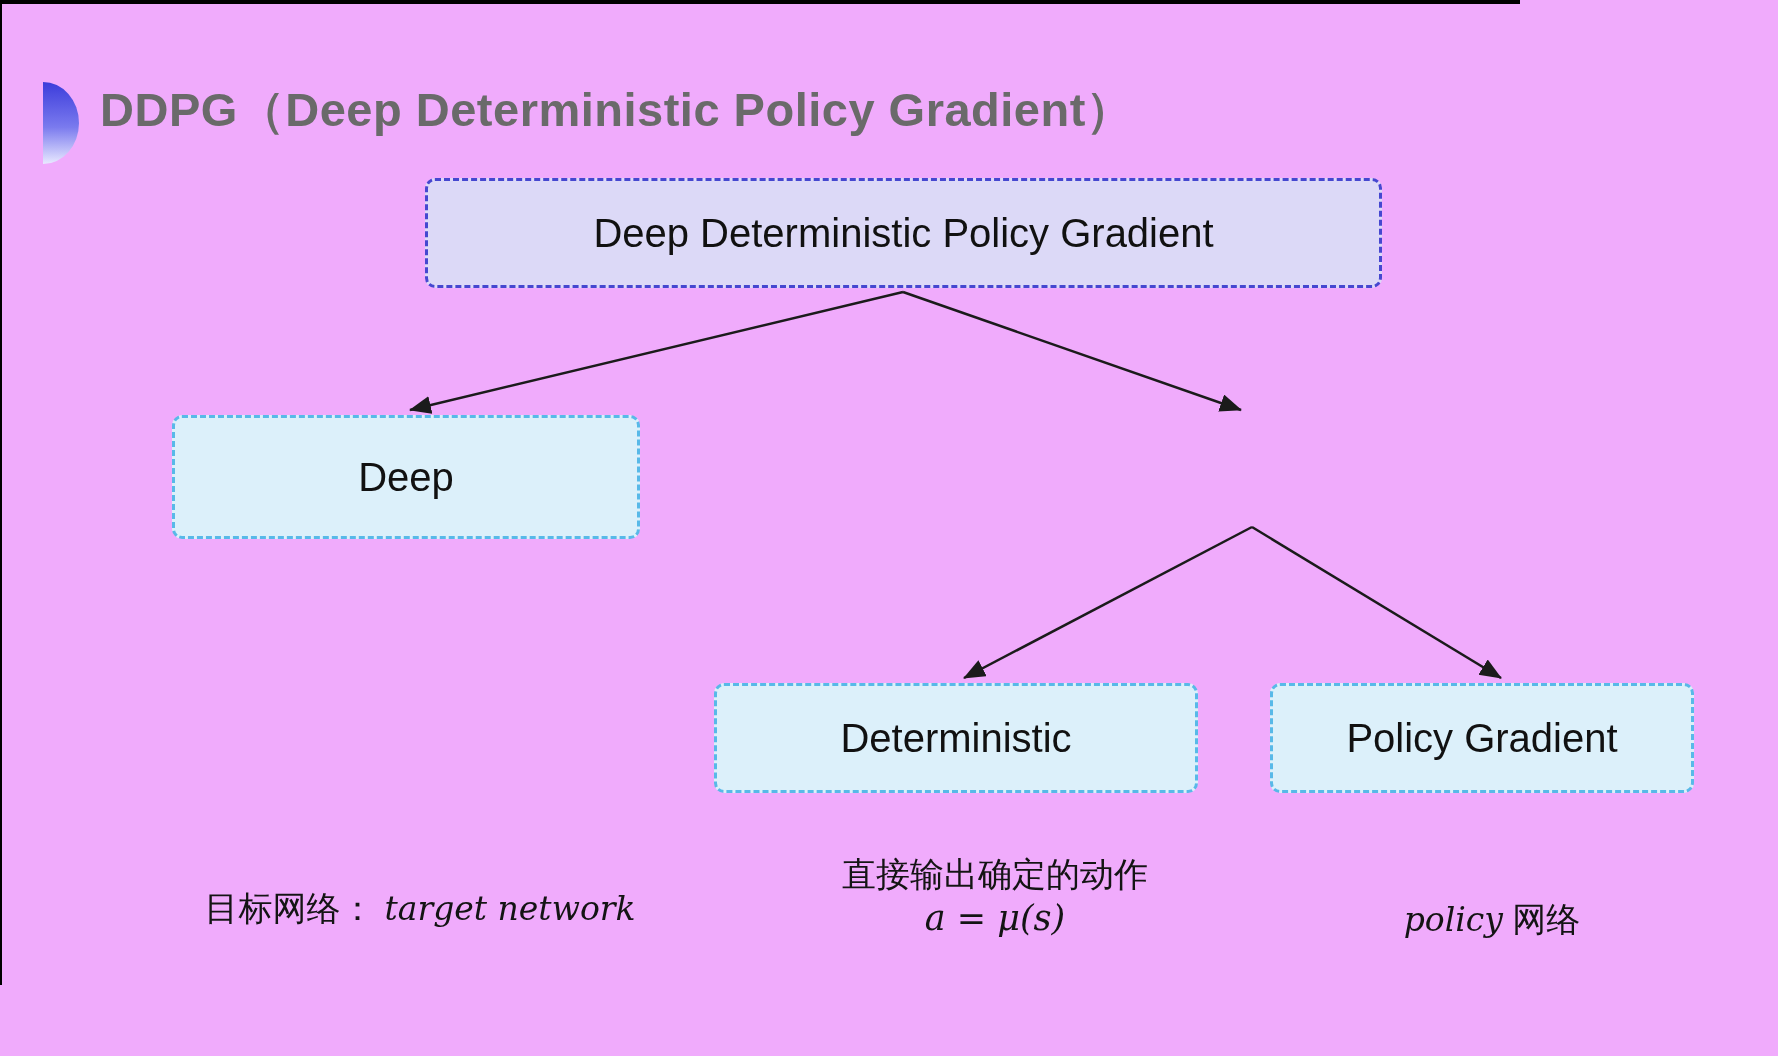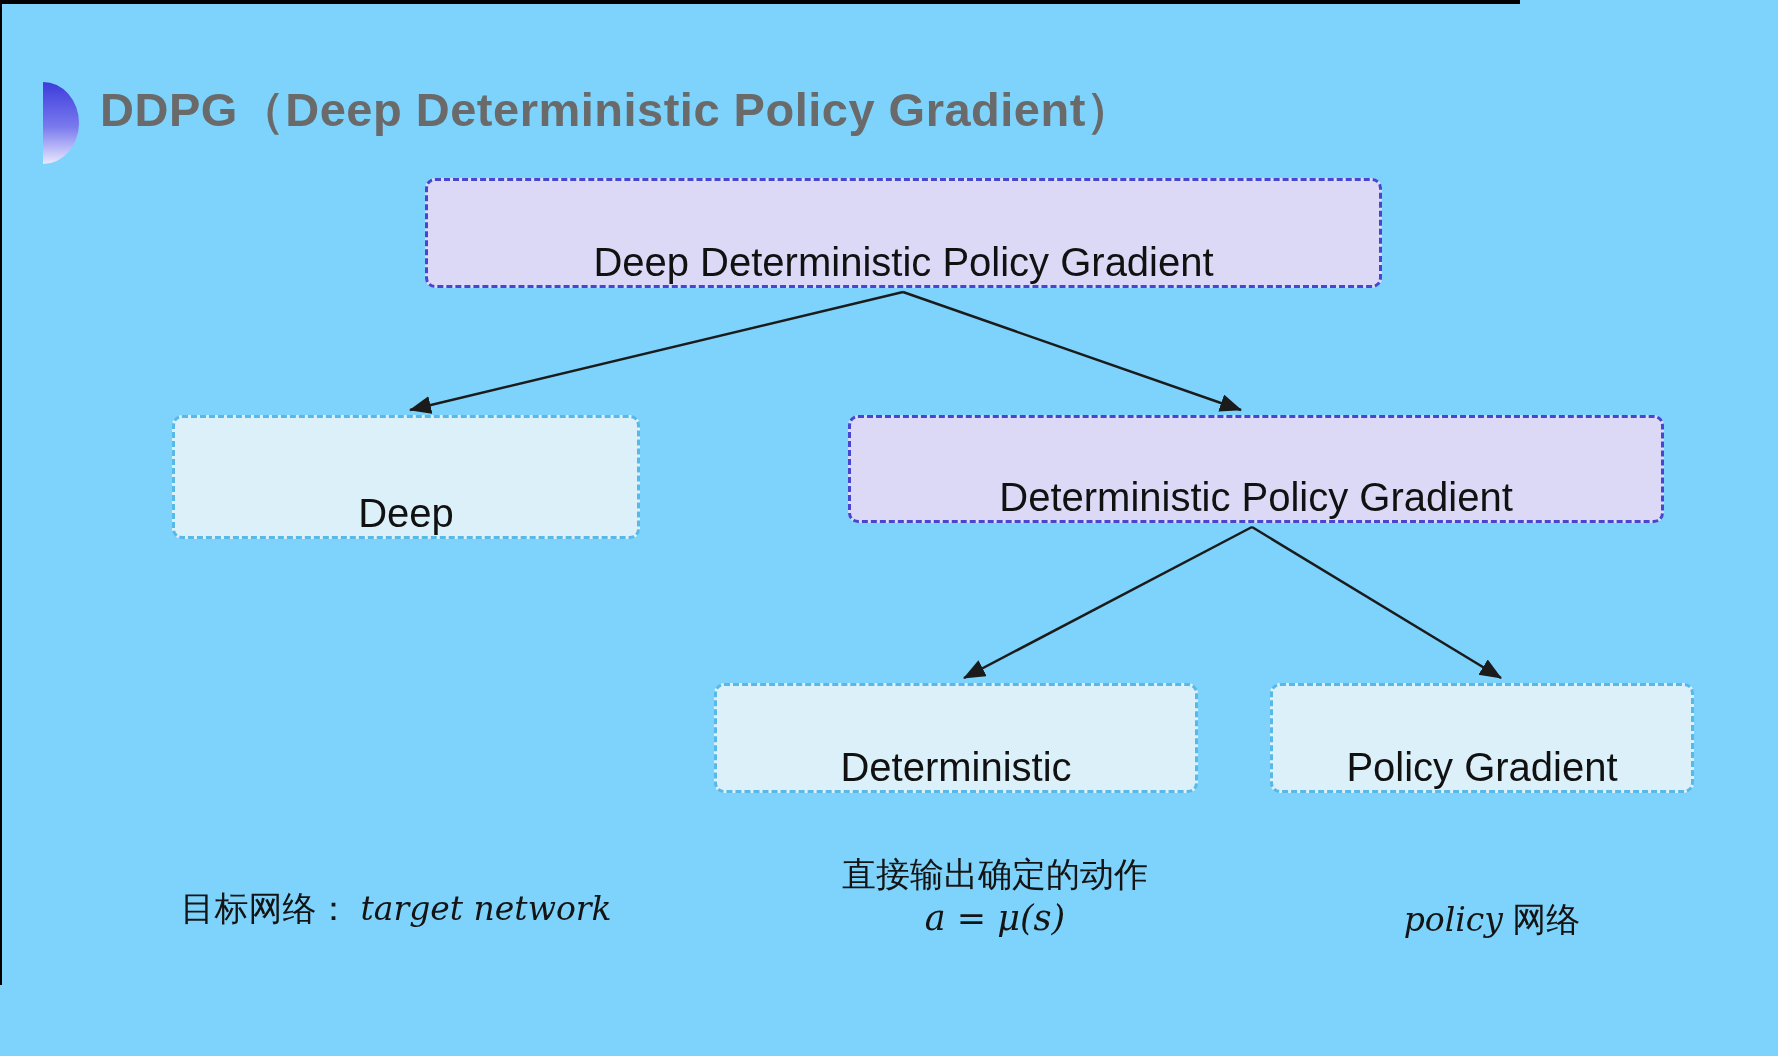--- a/index.html
+++ b/index.html
@@ -1,20 +1,20 @@
 <!DOCTYPE html>
 <html><head>
 <meta charset="utf-8">
 <style>
   html, body { margin: 0; padding: 0; background: #ffffff; }
   #canvas {
     position: relative;
     width: 1778px;
     height: 1056px;
-    background: #7dd3fc;
+    background: #f0abfc;
     overflow: hidden;
     font-family: "Liberation Sans", sans-serif;
     color: #111111;
     text-decoration: underline;
   }
 
   
   .edge-top {
     position: absolute; left: 0; top: 0;
     width: 1520px; height: 4px; background: #000000;
@@ -35,21 +35,21 @@
     position: absolute; left: 100px; top: 80px;
     font-size: 47px; line-height: 60px;
     font-weight: 600; color: #6a6a6a;
     letter-spacing: 0.5px;
     white-space: nowrap;
   }
 
   
   .node {
     position: absolute;
-    display: flex; align-items: flex-end; justify-content: center;
+    display: flex; align-items: center; justify-content: center;
     border-radius: 10px;
     font-size: 40px; font-weight: 500; color: #111111;
     text-align: center;
     box-sizing: border-box;
     white-space: nowrap;
   }
   .node.purple { background: #dcd9f7; border: 3px dashed #4547d0; }
   .node.cyan   { background: #dcf0fa; border: 3px dashed #58b9e8; }
 
   .node-root { left: 425px; top: 178px; width: 957px; height: 110px; }
@@ -81,21 +81,21 @@
     font-size: 33px;
     margin-left: 10px;
   }
   .formula {
     font-family: "DejaVu Serif", serif;
     font-style: italic;
     font-weight: 400;
     font-size: 35px;
   }
   .note-l1 { left: 412px; top: 833px; }
-  .note-l2 { left: 396px; top: 886px; }
+  .note-l2 { left: 420px; top: 886px; }
   .note-l3 { left: 400px; top: 950px; }
   .note-m1 { left: 995px; top: 852px; }
   .note-m2 { left: 995px; top: 898px; }
   .note-r1 { left: 1492px; top: 853px; }
   .note-r2 { left: 1492px; top: 897px; }
 </style>
 </head>
 <body>
 
 <div id="canvas">
@@ -119,23 +119,20 @@
   </svg>
 
   <div class="node purple node-root">
     <span>Deep Deterministic Policy Gradient</span>
   </div>
 
   <div class="node cyan node-deep">
     <span>Deep</span>
   </div>
 
-  <div class="node purple node-dpg">
-    <span>Deterministic Policy Gradient</span>
-  </div>
 
   <div class="node cyan node-det">
     <span>Deterministic</span>
   </div>
 
   <div class="node cyan node-pg">
     <span>Policy Gradient</span>
   </div>
 
 

